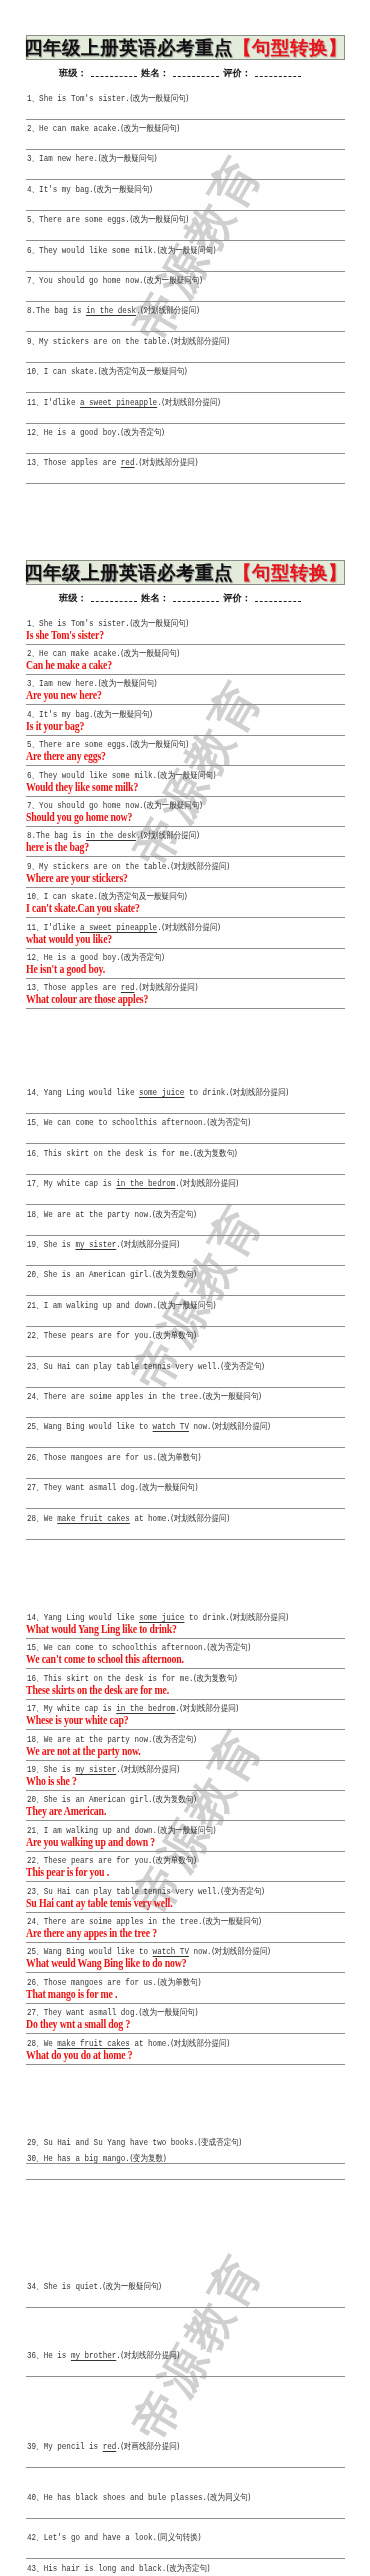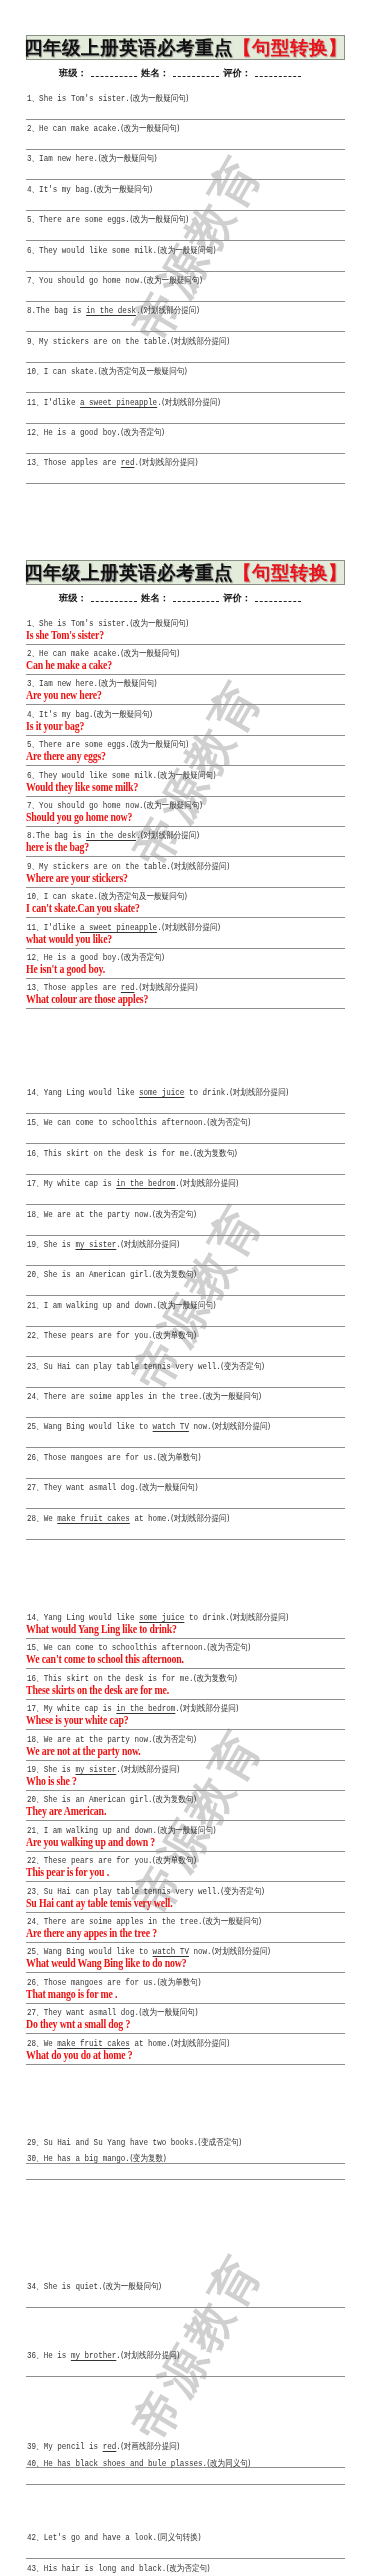--- a/index.html
+++ b/index.html
@@ -366,21 +366,21 @@
       <div class="row" style="top: 248px; text-align: right;">
         <div class="q"><span>36、</span><span>He is </span><u>my brother</u><span>.</span><span class="hint">(对划线部分提问)</span></div>
         <div style="position: absolute; inset: 14.4px 0px 1px;"></div>
         <div class="line"></div>
       </div>
       <div class="row" style="top: 339px;">
         <div class="q"><span>39、</span><span>My pencil is </span><u>red</u><span>.</span><span class="hint">(对画线部分提问)</span></div>
         <div style="position: absolute; inset: 14.4px 0px 1px;"></div>
         <div class="line"></div>
       </div>
-      <div class="row" style="top: 356px; text-decoration: underline;">
+      <div class="row" style="top: 390px; text-decoration: underline;">
         <div class="q"><span>40、</span><span>He has black shoes and bule plasses.</span><span class="hint">(改为同义句)</span></div>
         <div style="position: absolute; inset: 14.4px 0px 1px;"></div>
         <div class="line"></div>
       </div>
       <div class="row" style="top: 430px;">
         <div class="q"><span>42、</span><span>Let's go and have a look.</span><span class="hint">(同义句转换)</span></div>
         <div style="position: absolute; inset: 14.4px 0px 1px;"></div>
         <div class="line"></div>
       </div>
       <div class="row" style="top: 461px;">

